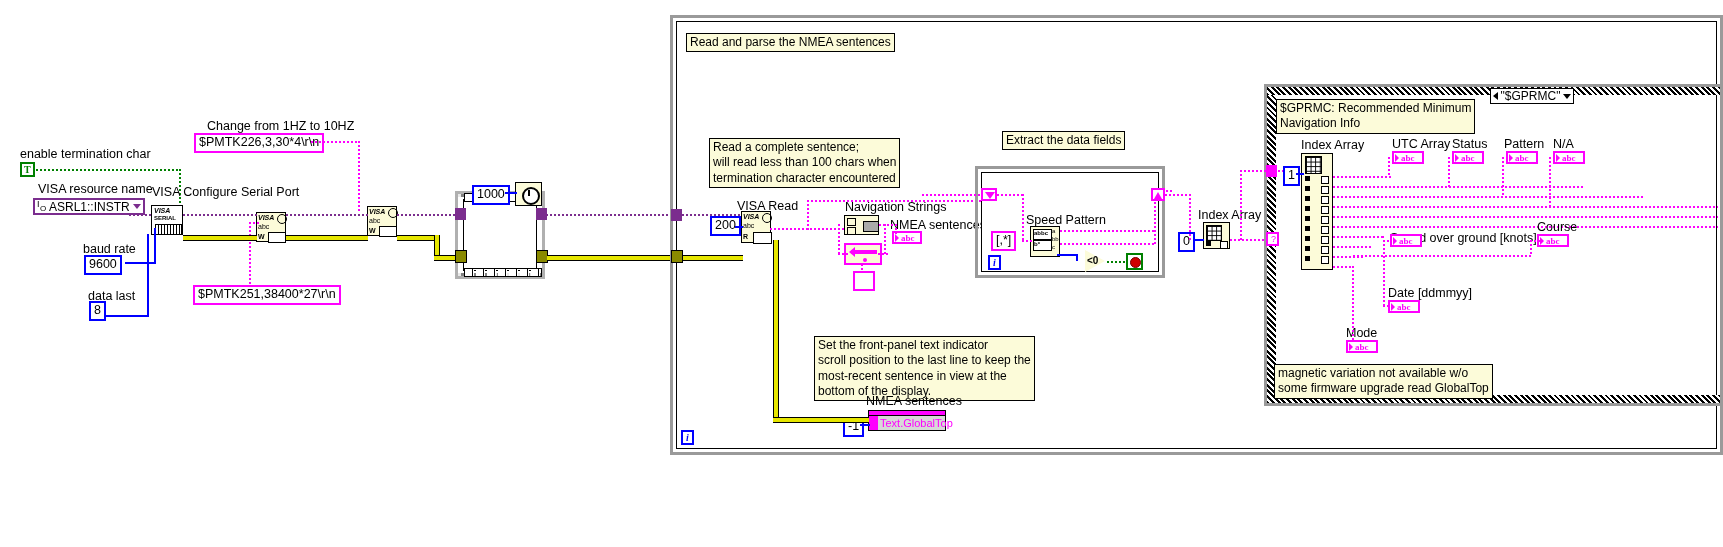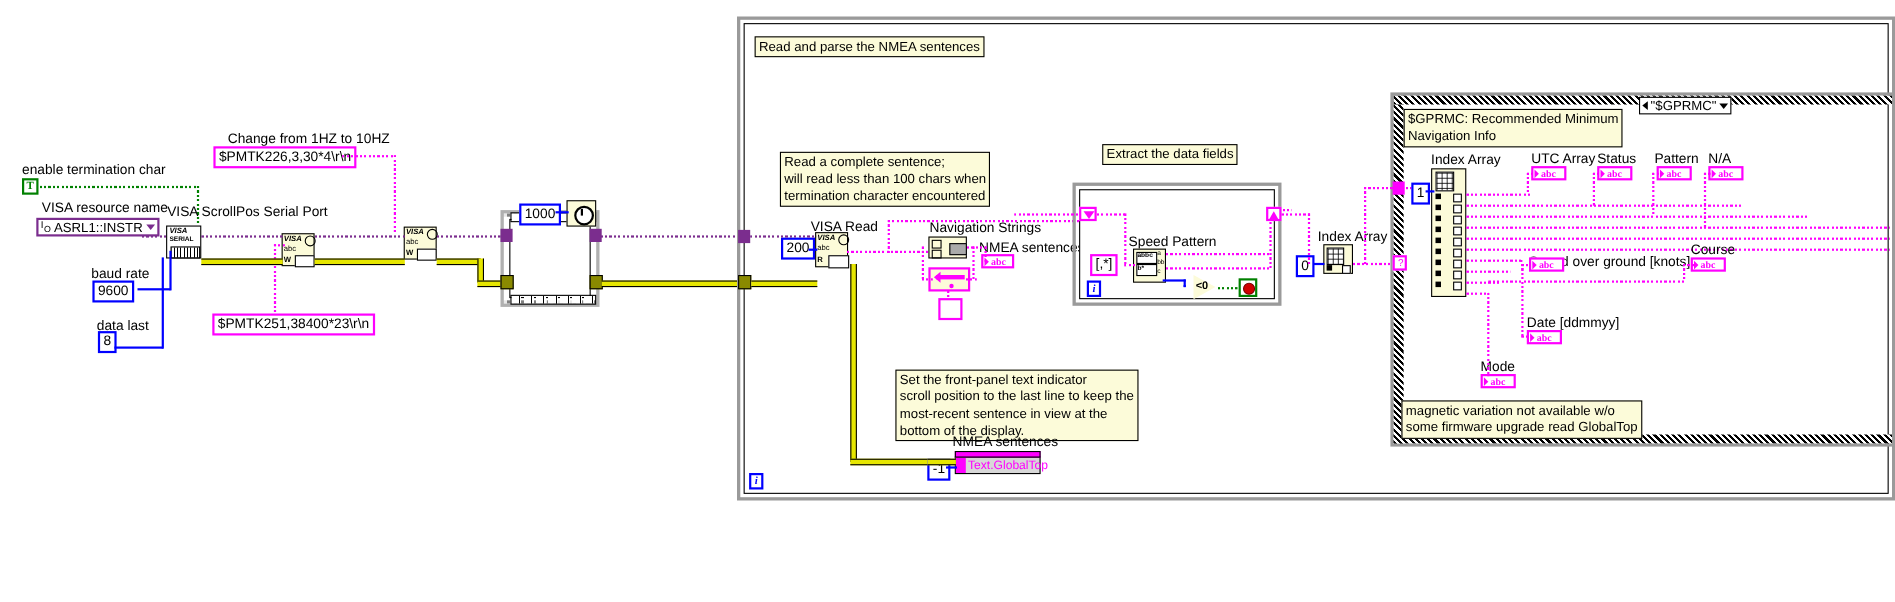--- a/index.html
+++ b/index.html
@@ -109,21 +109,21 @@
 
 <div class="lbl" style="left:38px;top:183px;">VISA resource name</div>
 <div class="termvisa" style="left:33px;top:198px;">
   <span class="visa-ico"></span>
   <span>ASRL1::INSTR</span>
   <span class="dropcaret"></span>
 </div>
 
 <div class="w w-purple-d" style="left:129px;top:214px;width:22px;height:2px;"></div>
 
-<div class="lbl" style="left:152px;top:186px;">VISA ScrollPos Serial Port</div>
+<div class="lbl" style="left:152px;top:186px;">VISA Configure Serial Port</div>
 <div class="node-w" style="left:151px;top:205px;width:32px;height:30px;">
   <div class="minitxt" style="left:2px;top:1px;font-style:italic;font-weight:bold;">VISA</div>
   <div class="minitxt" style="left:2px;top:9px;font-weight:bold;font-size:6px;">SERIAL</div>
   <div class="abs" style="left:3px;top:18px;width:25px;height:9px;border:1px solid #000;background:
       repeating-linear-gradient(90deg,#fff 0 2px,#000 2px 3px);"></div>
 </div>
 
 <div class="lbl" style="left:83px;top:243px;">baud rate</div>
 <div class="numconst" style="left:84px;top:255px;"><span>9600</span></div>
 <div class="w w-blue" style="left:125px;top:262px;width:30px;height:2px;"></div>
@@ -143,21 +143,21 @@
 <div class="node" style="left:256px;top:212px;width:30px;height:30px;">
   <div class="minitxt" style="left:1px;top:1px;font-style:italic;font-weight:bold;">VISA</div>
   <div class="minitxt" style="left:1px;top:10px;">abc</div>
   <div class="abs" style="left:20px;top:1px;width:8px;height:8px;border:1px solid #000;border-radius:50%;"></div>
   <div class="minitxt" style="left:1px;top:20px;font-weight:bold;">W</div>
   <div class="abs" style="left:11px;top:19px;width:16px;height:9px;border:1px solid #000;background:#fff;"></div>
 </div>
 
 <div class="w w-magdv" style="left:249px;top:222px;width:2px;height:66px;"></div>
 <div class="w w-magd" style="left:249px;top:222px;width:10px;height:2px;"></div>
-<div class="strconst" style="left:193px;top:285px;"><span>$PMTK251,38400*23\r\n</span></div>
+<div class="strconst" style="left:193px;top:285px;"><span>$PMTK251,38400*27\r\n</span></div>
 
 <div class="node" style="left:367px;top:206px;width:30px;height:30px;">
   <div class="minitxt" style="left:1px;top:1px;font-style:italic;font-weight:bold;">VISA</div>
   <div class="minitxt" style="left:1px;top:10px;">abc</div>
   <div class="abs" style="left:20px;top:1px;width:8px;height:8px;border:1px solid #000;border-radius:50%;"></div>
   <div class="minitxt" style="left:1px;top:20px;font-weight:bold;">W</div>
   <div class="abs" style="left:11px;top:19px;width:16px;height:9px;border:1px solid #000;background:#fff;"></div>
 </div>
 
 <div class="w w-purple-d" style="left:183px;top:214px;width:74px;height:2px;"></div>

